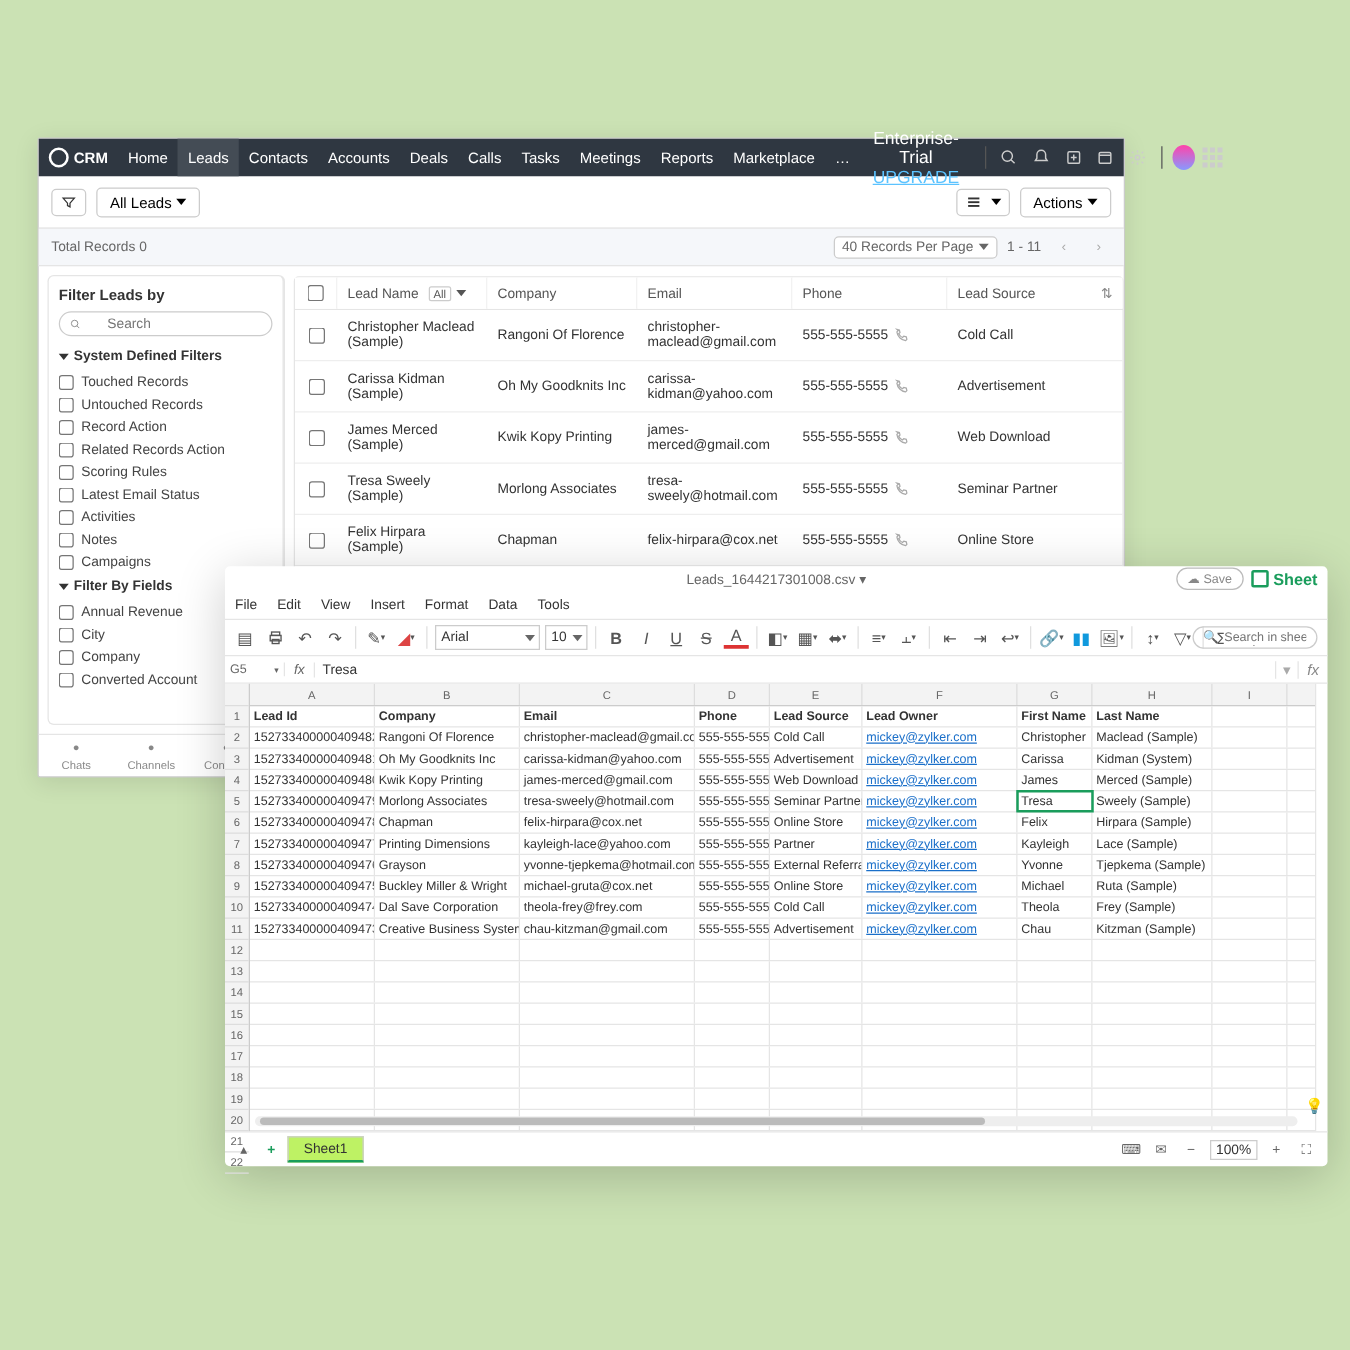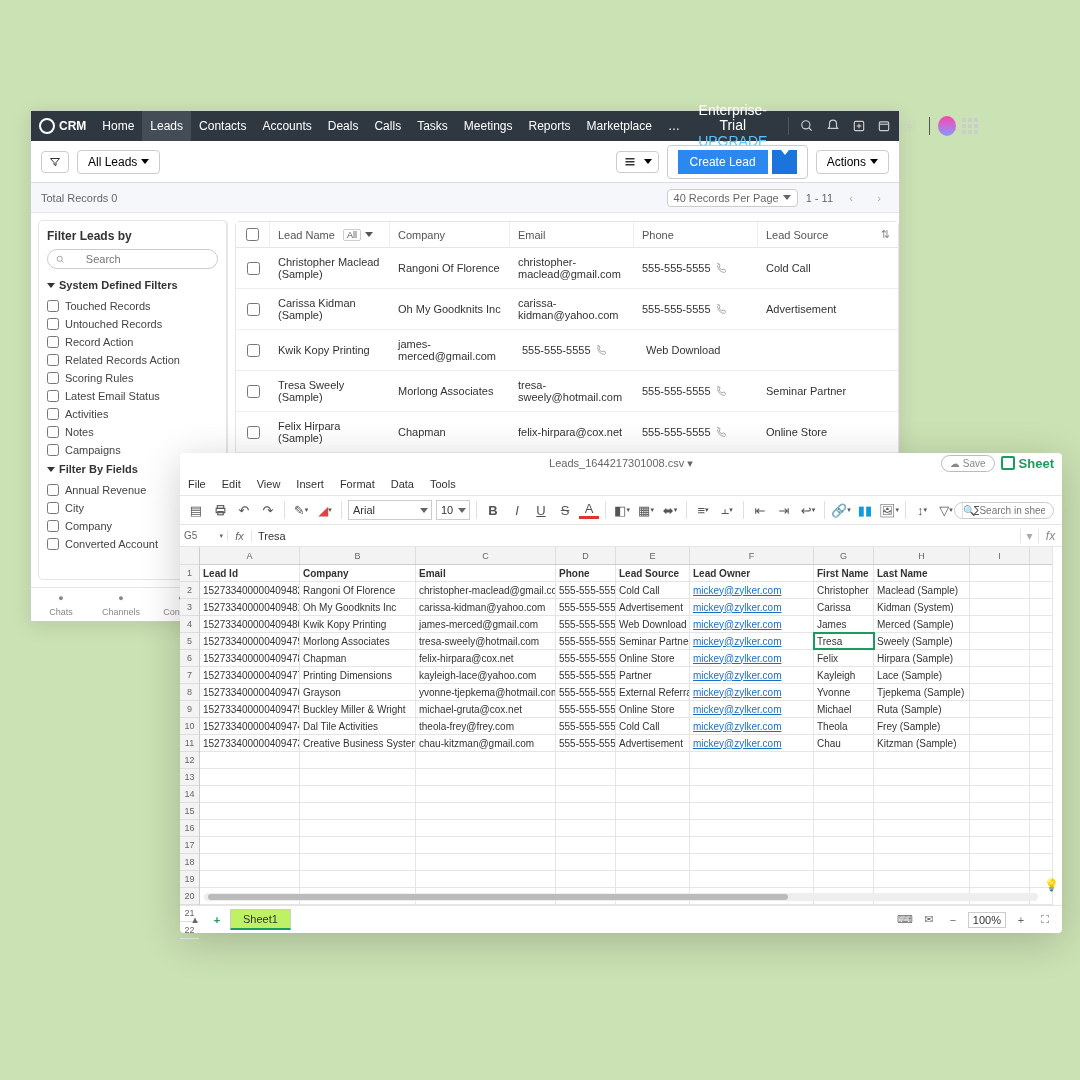--- a/index.html
+++ b/index.html
@@ -206,24 +206,20 @@
       </button>
     <div style="margin-left:auto;display:flex;gap:8px;align-items:center">
       <button class="btn icononly">
           <svg width="14" height="12" viewBox="0 0 24 24" fill="#333">
             <rect x="3" y="4" width="18" height="3"></rect>
             <rect x="3" y="10" width="18" height="3"></rect>
             <rect x="3" y="16" width="18" height="3"></rect>
           </svg>
           <span class="caret" style="margin-left:3px"></span>
         </button>
-      <div class="btn primary-split">
-        <span class="main">Create Lead</span>
-        <span class="drop"><span class="caret" style="border-top-color:#fff"></span></span>
-      </div>
       <button class="btn">
           <span>Actions</span>
           <span class="caret"></span>
         </button>
     </div>
   </div>
 
   <div class="crm-records">
     <span>Total Records</span>&nbsp;<span>0</span>
     <div class="right">
@@ -359,20 +355,21 @@
             <div class="crm-td col-email">carissa-kidman@yahoo.com</div>
             <div class="crm-td col-phone">555-555-5555<svg class="phone-icon" viewBox="0 0 24 24" fill="none" stroke="currentColor" stroke-width="2">
                 <path d="M5 3l4 1 1 4-2 2a12 12 0 006 6l2-2 4 1 1 4-2 2a16 16 0 01-14-14l2-2z"></path>
               </svg></div>
             <div class="crm-td col-source">Advertisement</div>
           </div>
           <div class="crm-row">
             <div class="crm-td chk">
               <input type="checkbox" style="">
             </div>
+            <div class="crm-td col-name">James Merced (Sample)</div>
             <div class="crm-td col-company">Kwik Kopy Printing</div>
             <div class="crm-td col-email">james-merced@gmail.com</div>
             <div class="crm-td col-phone">555-555-5555<svg class="phone-icon" viewBox="0 0 24 24" fill="none" stroke="currentColor" stroke-width="2">
                 <path d="M5 3l4 1 1 4-2 2a12 12 0 006 6l2-2 4 1 1 4-2 2a16 16 0 01-14-14l2-2z"></path>
               </svg></div>
             <div class="crm-td col-source">Web Download</div>
           </div>
           <div class="crm-row">
             <div class="crm-td chk">
               <input type="checkbox" style="">
@@ -668,21 +665,21 @@
             <div class="gc cC">michael-gruta@cox.net</div>
             <div class="gc cD">555-555-5555</div>
             <div class="gc cE">Online Store</div>
             <div class="gc cF link">mickey@zylker.com</div>
             <div class="gc cG">Michael</div>
             <div class="gc cH">Ruta (Sample)</div>
             <div class="gc cI"></div>
           </div>
           <div class="gr">
             <div class="gc cA">152733400000409474</div>
-            <div class="gc cB">Dal Tile Activities</div>
+            <div class="gc cB">Dal Save Corporation</div>
             <div class="gc cC">theola-frey@frey.com</div>
             <div class="gc cD">555-555-5555</div>
             <div class="gc cE">Cold Call</div>
             <div class="gc cF link">mickey@zylker.com</div>
             <div class="gc cG">Theola</div>
             <div class="gc cH">Frey (Sample)</div>
             <div class="gc cI"></div>
           </div>
           <div class="gr">
             <div class="gc cA">152733400000409473</div>

